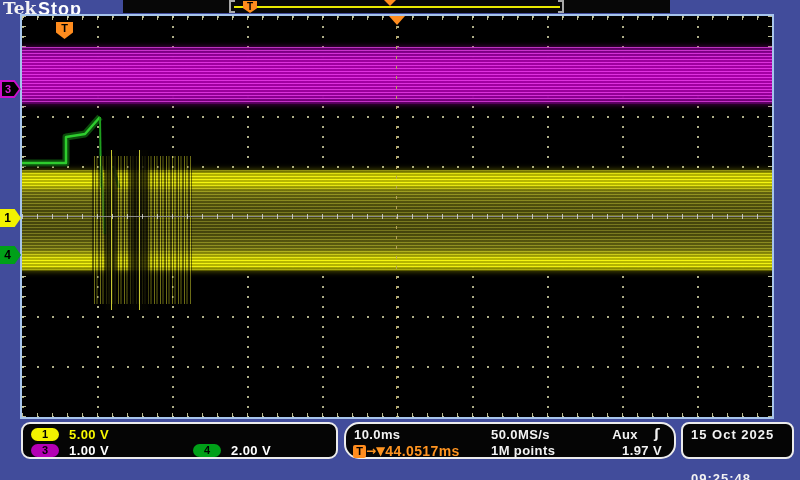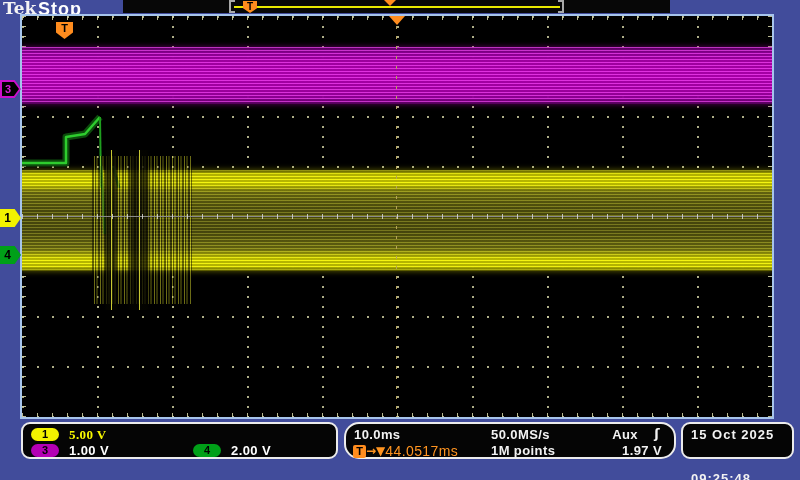--- a/index.html
+++ b/index.html
@@ -90,40 +90,40 @@
   #flag-ch3-inner{position:absolute;left:2px;top:2px;width:17px;height:14px;background:#000;
      clip-path:polygon(0 0,70% 0,100% 50%,70% 100%,0 100%);
      color:#d81fd8;font-weight:bold;font-size:11px;line-height:14px;}
   #flag-ch3-inner span{display:block;width:12px;text-align:center;}
 
   
   .rbox{position:absolute;top:422px;height:37px;box-sizing:border-box;background:#050505;
         border:2px solid #ececec;border-radius:9px;}
   #box-channels{left:21px;width:317px;}
   #box-horizontal{left:344px;width:332px;border-radius:15px;}
-  #box-datetime{left:681px;width:113px;}
+  #box-datetime{left:681px;width:113px;border-radius:8px;}
   .rtext{position:absolute;font-weight:bold;font-size:13px;color:#f2f2f2;white-space:nowrap;letter-spacing:.4px;}
   .badge{position:absolute;width:28px;height:13px;border-radius:8px;color:#000;
          font-weight:bold;font-size:11px;line-height:13px;text-align:center;}
   #b1-badge1{left:8px;top:4px;background:#f2f200;}
-  #b1-scale1{left:46px;top:3px;color:#f8f800;font-family:Liberation Serif, serif;}
+  #b1-scale1{left:46px;top:3px;color:#f8f800;}
   #b1-badge3{left:8px;top:20px;background:#b400b4;}
   #b1-scale3{left:46px;top:19px;color:#ffffff;}
   #b1-badge4{left:170px;top:20px;background:#00a018;}
   #b1-scale4{left:208px;top:19px;color:#ffffff;}
 
   #b2-timebase{left:8px;top:3px;}
   #b2-rate{left:145px;top:3px;}
   #b2-source{right:36px;top:3px;}
   #b2-slope{right:14px;top:2px;font-family:"DejaVu Sans",sans-serif;}
   #b2-trigrow{position:absolute;left:7px;top:19px;display:flex;align-items:center;}
   #b2-tbadge{width:13px;height:13px;background:#ff8c1e;border-radius:2px;color:#000;
              font-weight:bold;font-size:11px;line-height:13px;text-align:center;}
   .orange-sym{color:#ff9420;font-weight:bold;font-size:12px;font-family:"DejaVu Sans",sans-serif;line-height:14px;}
-  #b2-delay{color:#ff9420;font-weight:normal;font-size:14px;letter-spacing:.4px;}
+  #b2-delay{color:#ff9420;font-weight:bold;font-size:14px;letter-spacing:.4px;}
   #b2-points{left:145px;top:19px;}
   #b2-level{right:12px;top:19px;}
 
   #b3-date{left:8px;top:3px;letter-spacing:1px;}
   #b3-time{left:8px;top:19px;letter-spacing:1px;margin-top:28px;}
 </style>
 </head>
 <body>
 
 <div id="screen">

